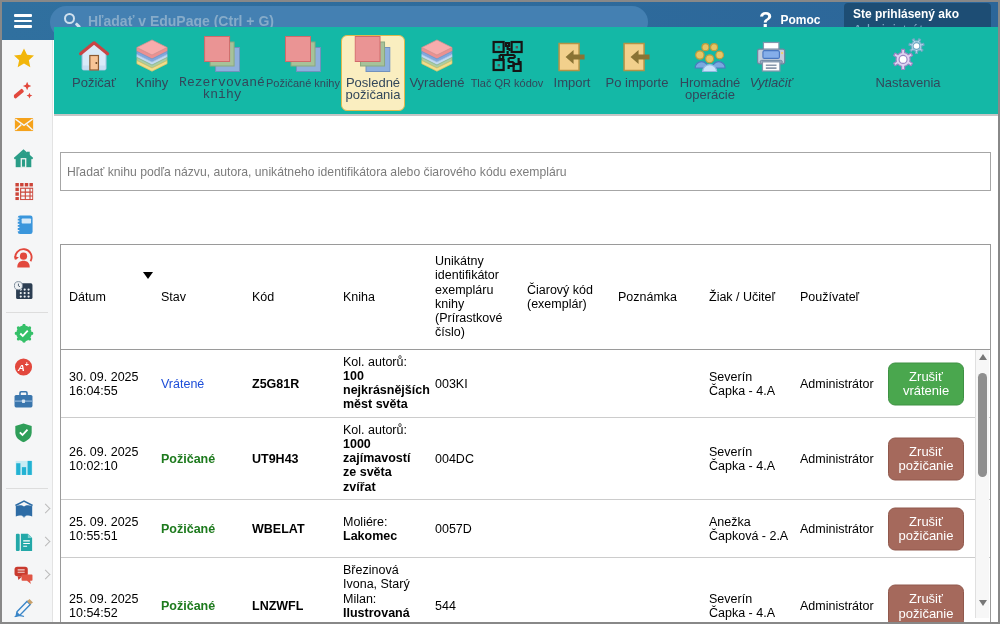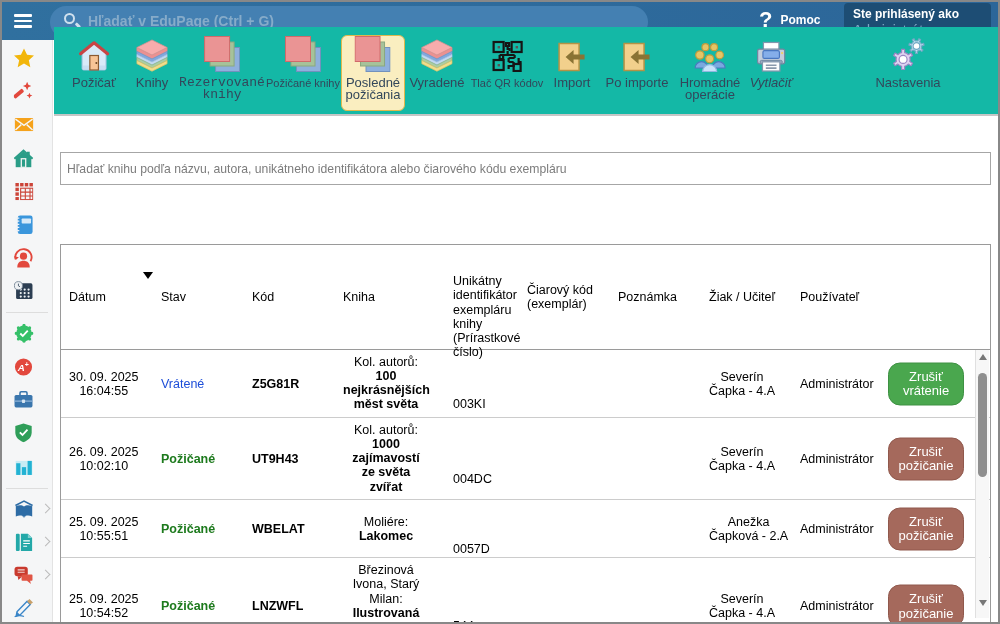--- a/index.html
+++ b/index.html
@@ -32,32 +32,32 @@
 
 
 #tbar { position:absolute; left:52px; top:25px; right:0; height:89px; background:#14b8a6; border-bottom:2px solid #c6c6c6; }
 .titem { position:absolute; top:0; transform:translateX(-50%); text-align:center; color:#33475b; font-size:13px; }
 .titem .ic { height:45px; display:flex; align-items:flex-end; justify-content:center; }
 .titem .lb { line-height:12px; padding-top:5px; }
 .titem.small .lb { font-size:11px; }
 #selbox { position:absolute; left:287px; top:8px; width:64px; height:76px; background:#faeec0; border:1px solid #dfb94c; border-radius:6px; }
 
 
-.inp { position:absolute; left:58px; width:931px; height:33px; border:1px solid #a6a6a6; background:#fff; font-size:13px; color:#7c7c7c; padding-left:6px; display:flex; align-items:center; }
+.inp { position:absolute; left:58px; width:931px; height:39px; border:1px solid #a6a6a6; background:#fff; font-size:13px; color:#7c7c7c; padding-left:6px; display:flex; align-items:center; }
 #tbl { position:absolute; left:58px; top:242px; width:931px; height:381px; border:1px solid #9a9a9a; border-bottom:none; background:#fff; }
 #thead { position:absolute; left:0; top:0; right:0; height:105px; border-bottom:1px solid #9a9a9a; }
 .hc { position:absolute; top:52px; transform:translateY(-50%); font-size:12.5px; color:#000; line-height:14.3px; }
 #rows { position:absolute; left:0; top:105px; right:0; bottom:0; overflow:hidden; }
 .row { position:relative; border-bottom:1px solid #ccc; }
-.cell { position:absolute; top:50%; transform:translateY(-50%); font-size:12.5px; line-height:14.3px; color:#000;text-align:center; }
-.c1{left:8px;} .c2{left:100px;} .c3{left:191px;} .c4{left:282px; width:86px;} .c5{left:392px;margin-top:20px;} .c8{left:648px;} .c9{left:739px;}
+.cell { position:absolute; top:50%; transform:translateY(-50%); font-size:12.5px; line-height:14.3px; color:#000; }
+.c1{left:8px;} .c2{left:100px;} .c3{left:191px;} .c4{left:282px; width:86px;} .c5{left:374px;} .c8{left:648px;} .c9{left:739px;}
 .st-r { color:#1d4ed8; font-weight:normal; }
 .st-g { color:#1d7a1d; font-weight:bold; }
 .kod { font-weight:bold; }
-.btn { position:absolute; left:827px; top:50%; transform:translateY(-50%); width:76px; height:43px; border-radius:12px; color:#fff; font-size:13px; line-height:14.5px; display:flex; align-items:center; justify-content:center; text-align:center; }
+.btn { position:absolute; left:827px; top:50%; transform:translateY(-50%); width:76px; height:43px; border-radius:7px; color:#fff; font-size:13px; line-height:14.5px; display:flex; align-items:center; justify-content:center; text-align:center; }
 .btn.g { background:#4aa74e; border:1px solid #3e9143; }
 .btn.b { background:#a5695c; border:1px solid #90584c; }
 #sort { position:absolute; left:82px; top:27px; width:0; height:0; border-left:5px solid transparent; border-right:5px solid transparent; border-top:7px solid #000; }
 
 
 #sbar { position:absolute; right:1px; top:105px; width:14px; height:268px; background:#f7f7f7; border-left:1px solid #e0e0e0; }
 #sbar .thumb { position:absolute; left:2px; top:23px; width:9px; height:104px; background:#8f8f8f; border-radius:5px; }
 #sbar .up { position:absolute; left:3px; top:4px; width:0; height:0; border-left:4px solid transparent; border-right:4px solid transparent; border-bottom:6px solid #777; }
 #sbar .dn { position:absolute; left:3px; bottom:12px; width:0; height:0; border-left:4px solid transparent; border-right:4px solid transparent; border-top:6px solid #777; }
 </style>

